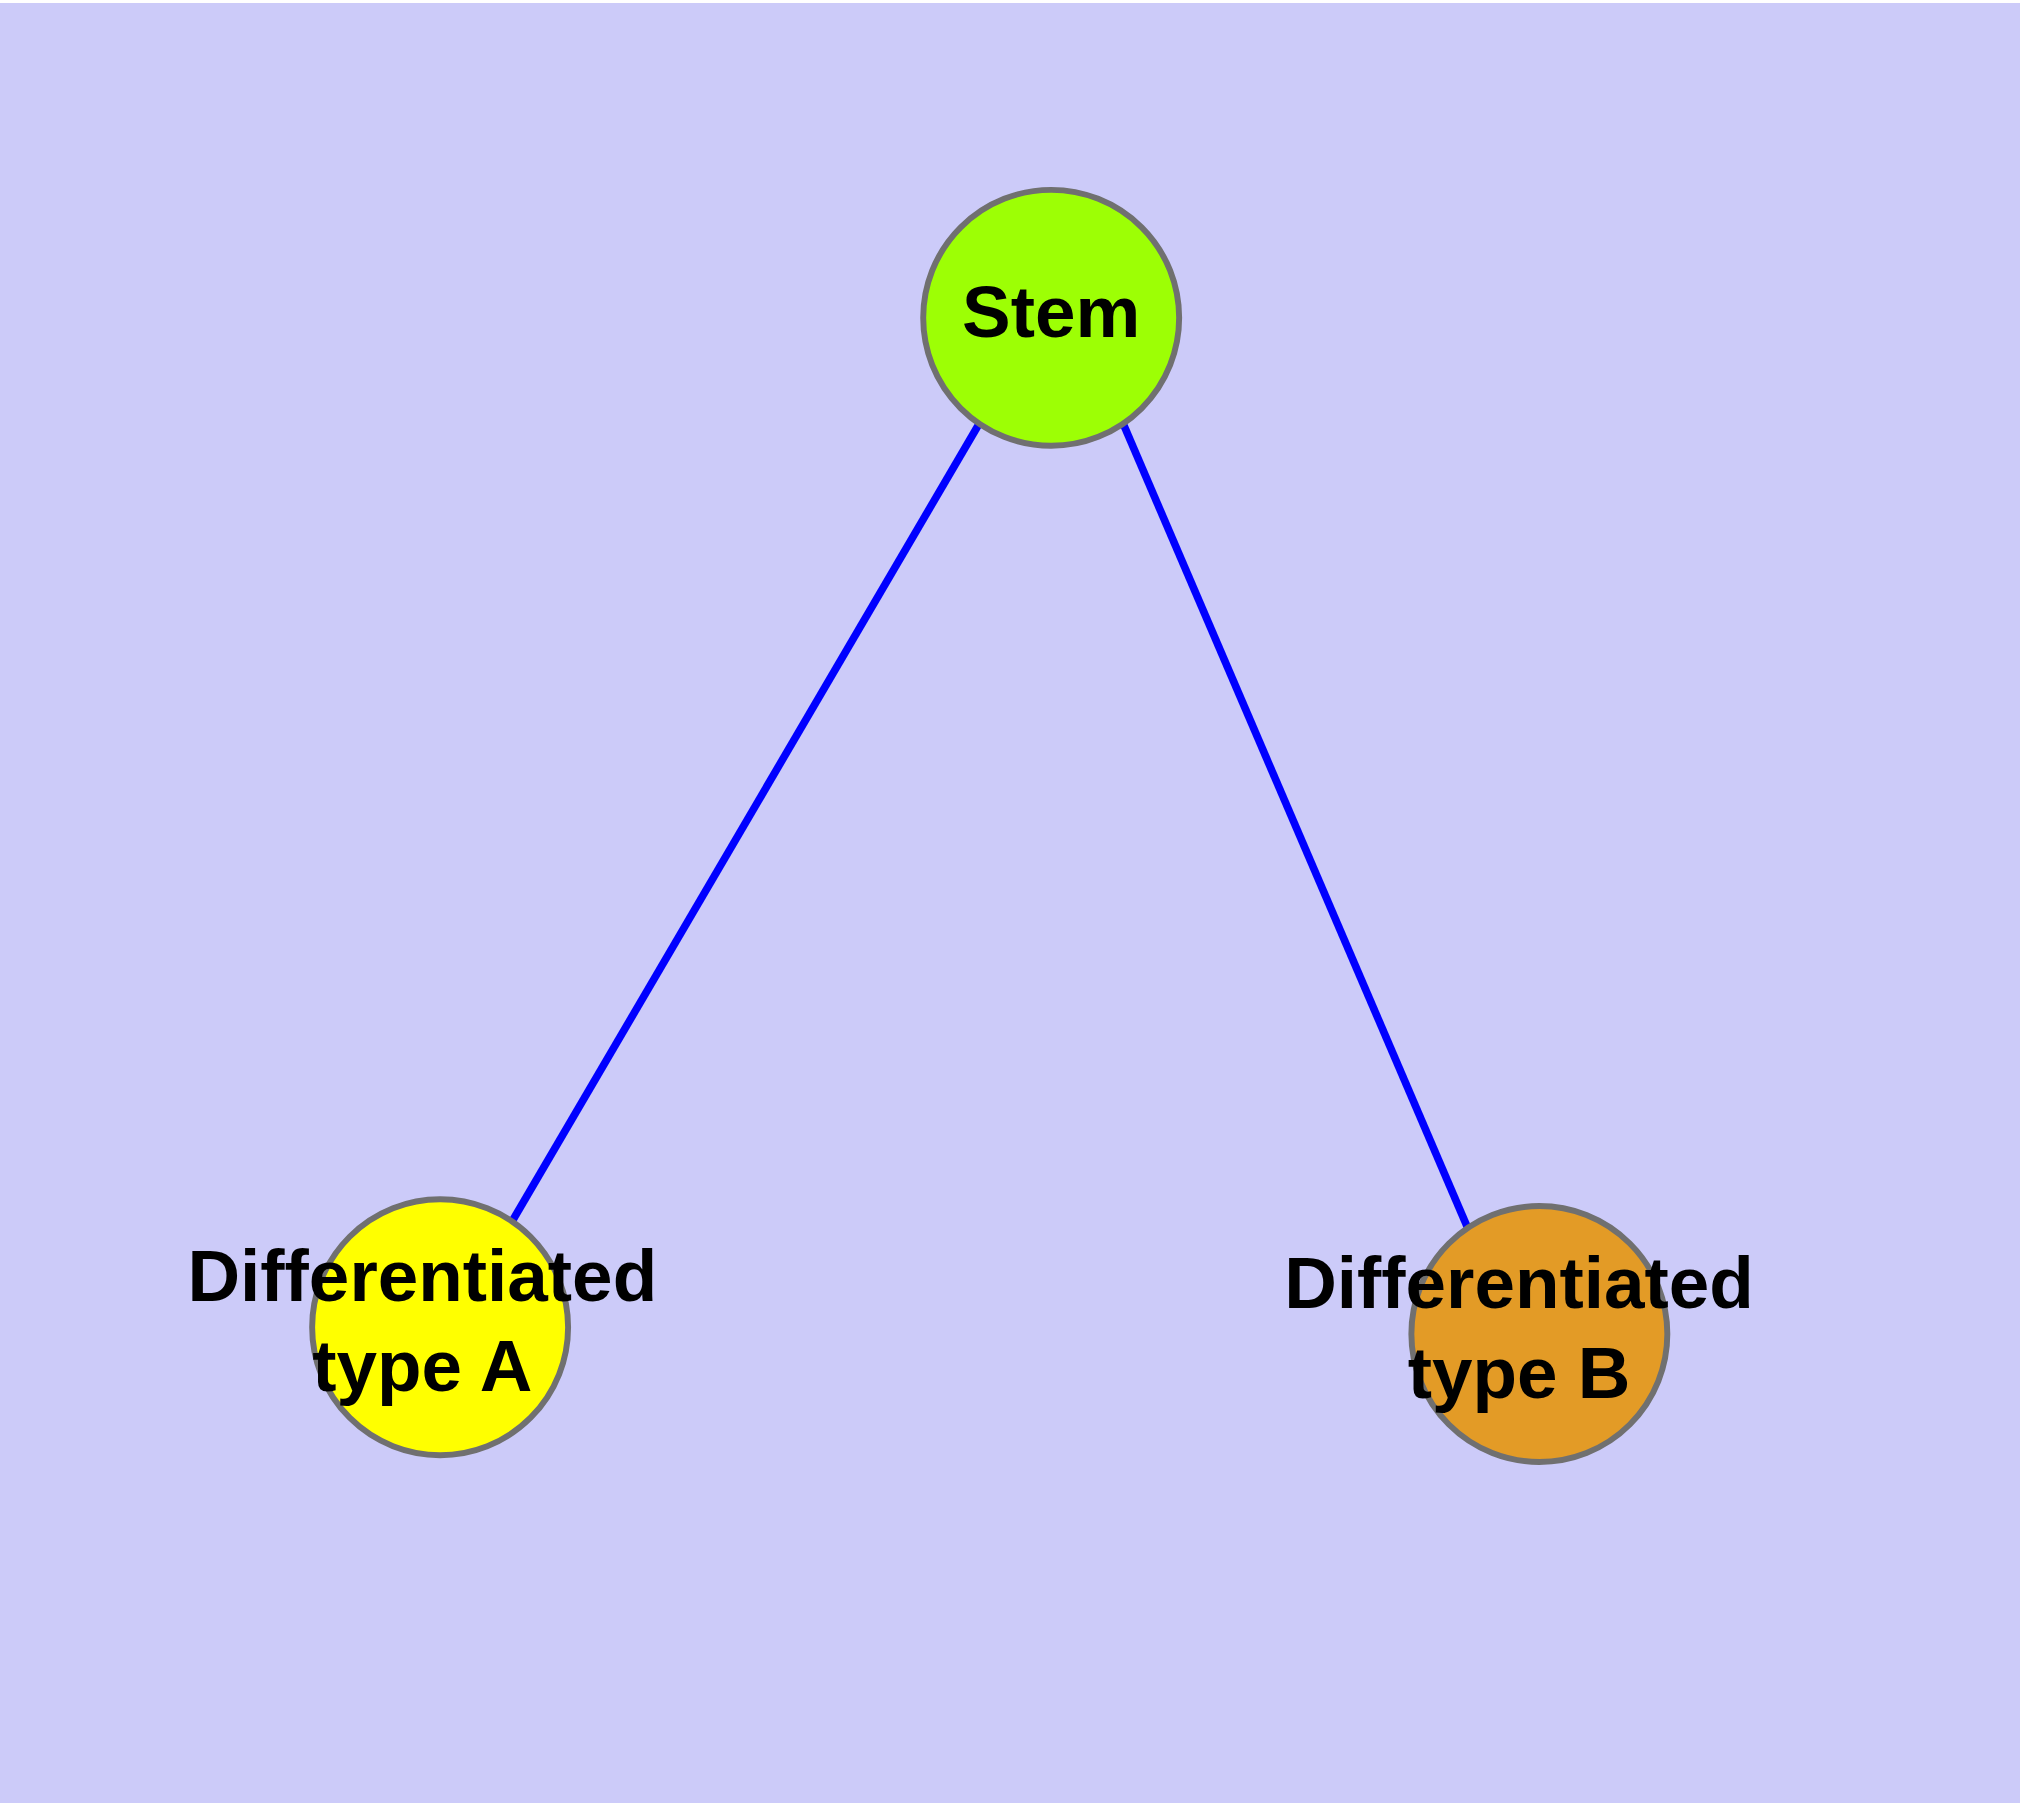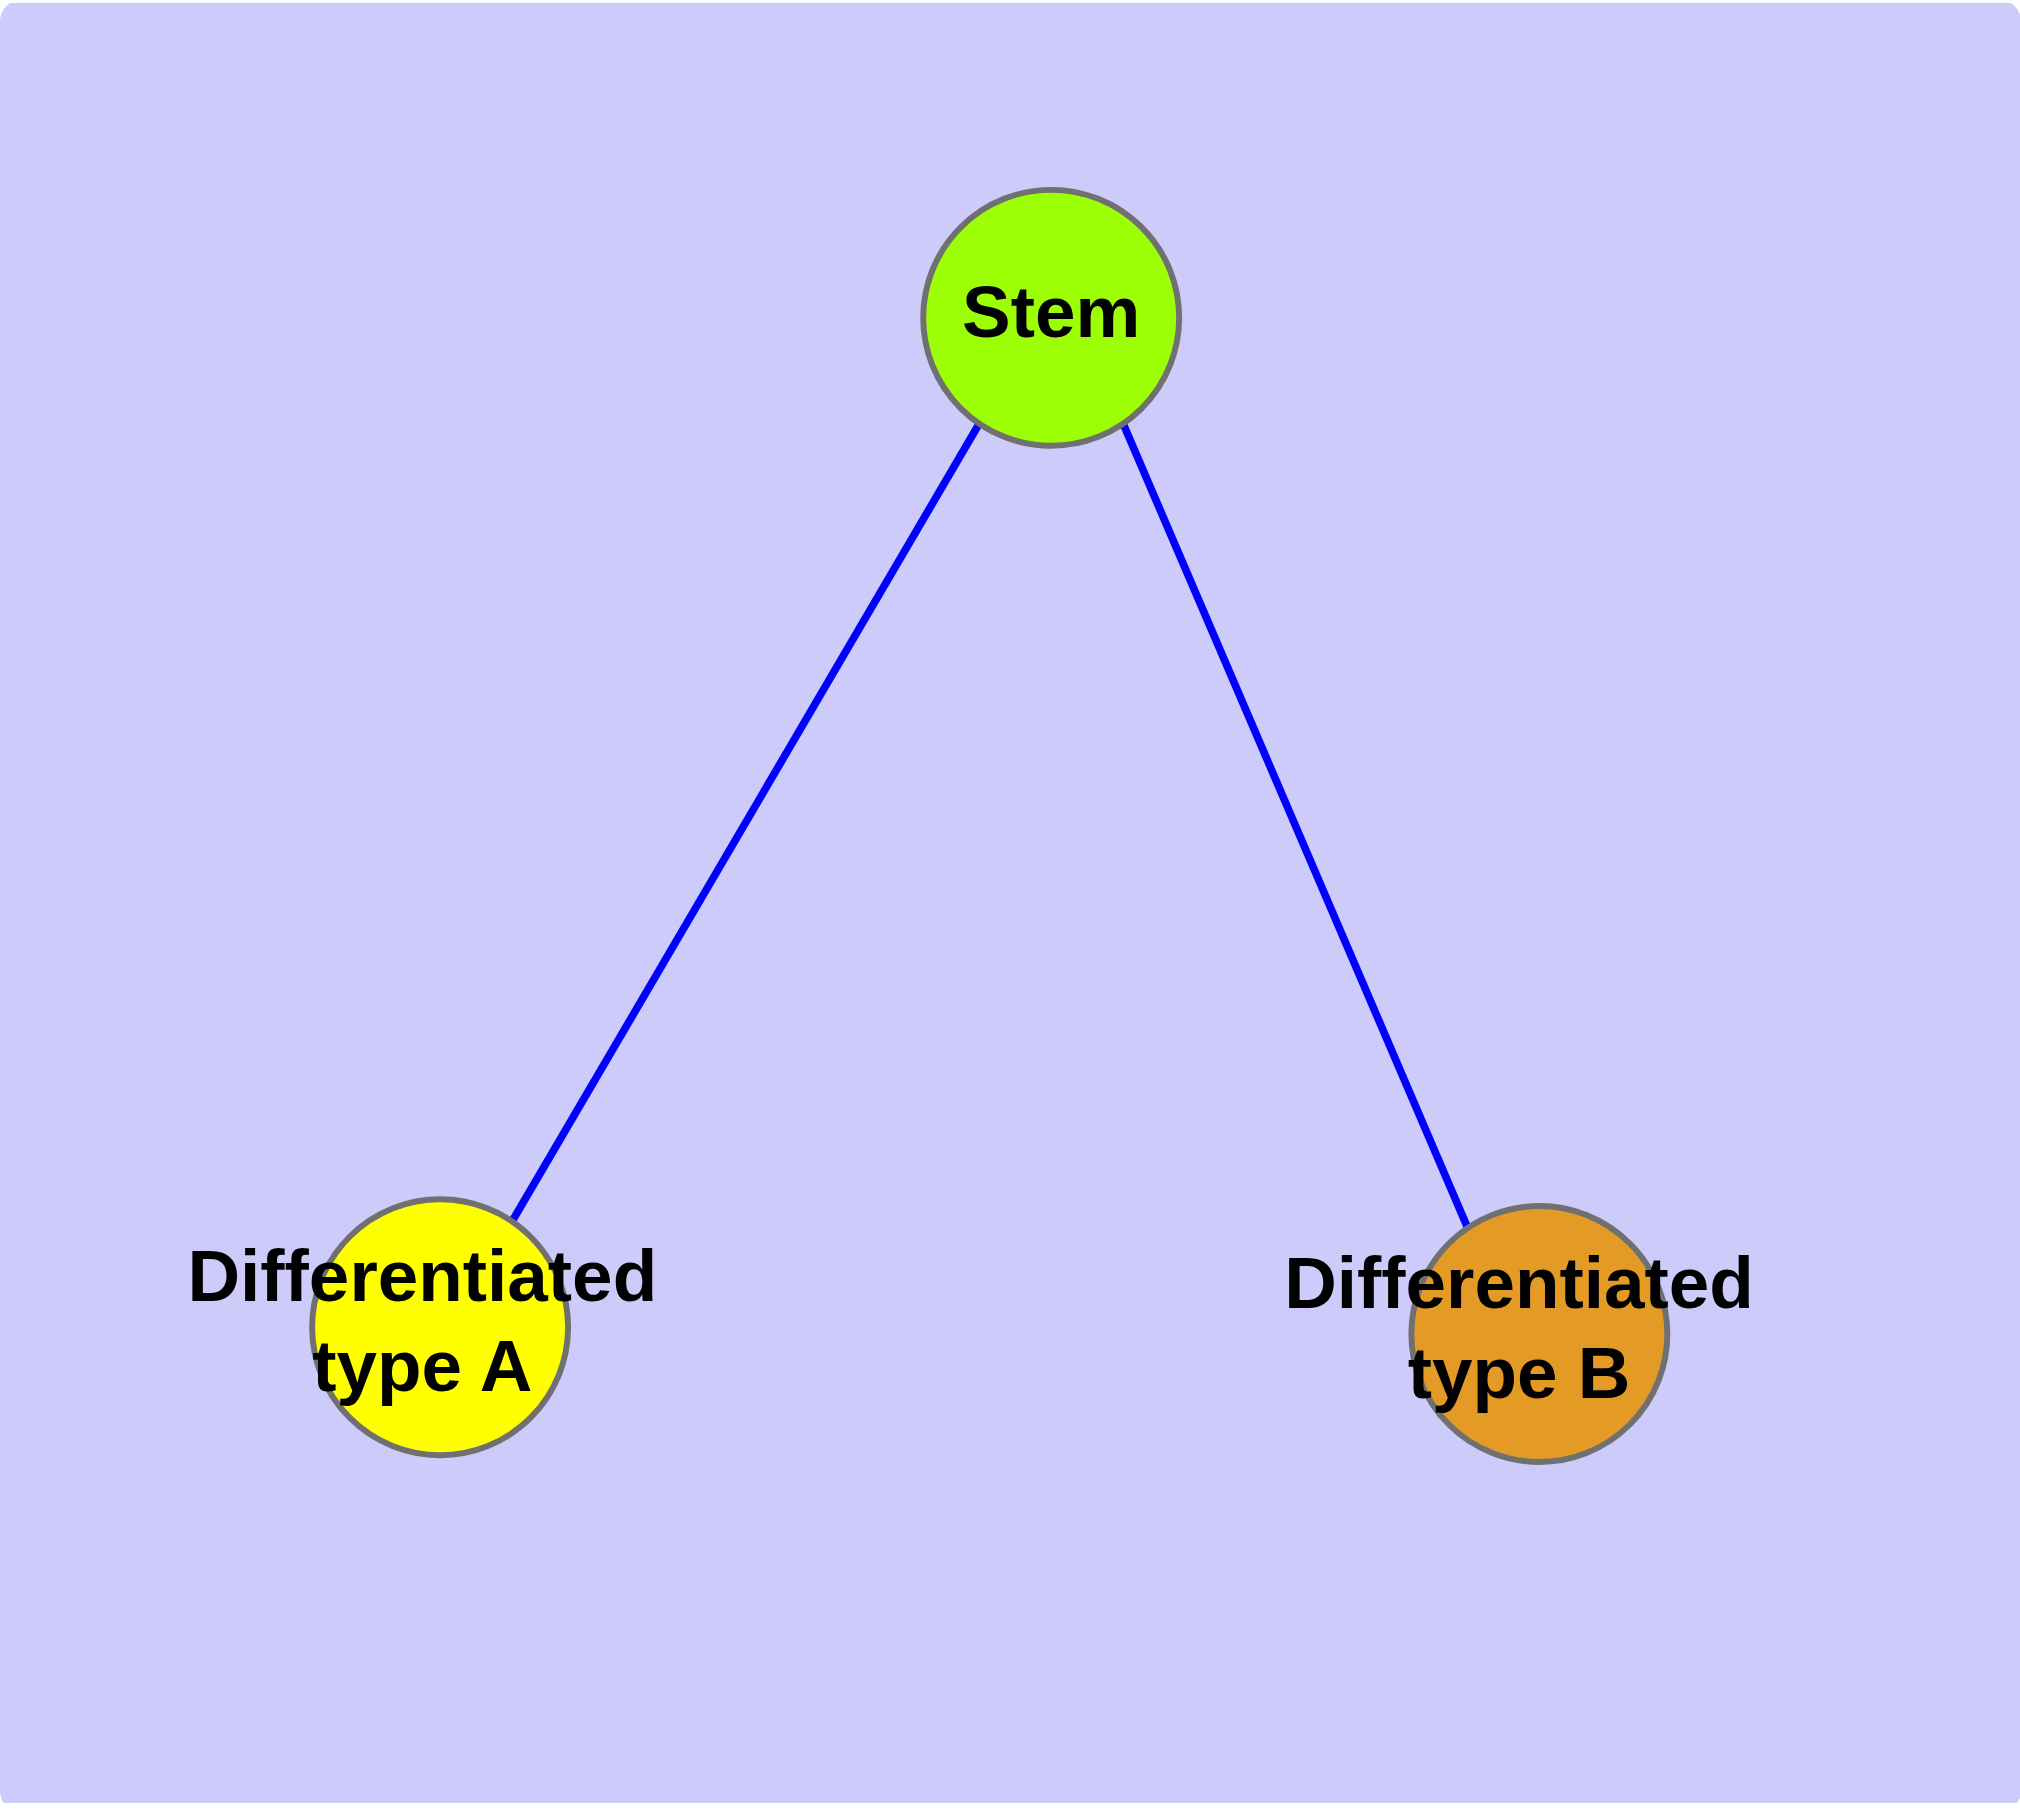--- a/index.html
+++ b/index.html
@@ -7,21 +7,20 @@
     padding: 0;
     background: #ffffff;
   }
   #canvas {
     position: relative;
     width: 2021px;
     height: 1812px;
     background: #ffffff;
     overflow: hidden;
     font-family: "Liberation Sans", "DejaVu Sans", sans-serif;
-    border-radius: 21px;
   }
   #plot-area {
     position: absolute;
     left: 0;
     top: 3.4px;
     width: 2021px;
     height: 1800px;
     background: #ccccf9;
   }
   #graph-svg {

